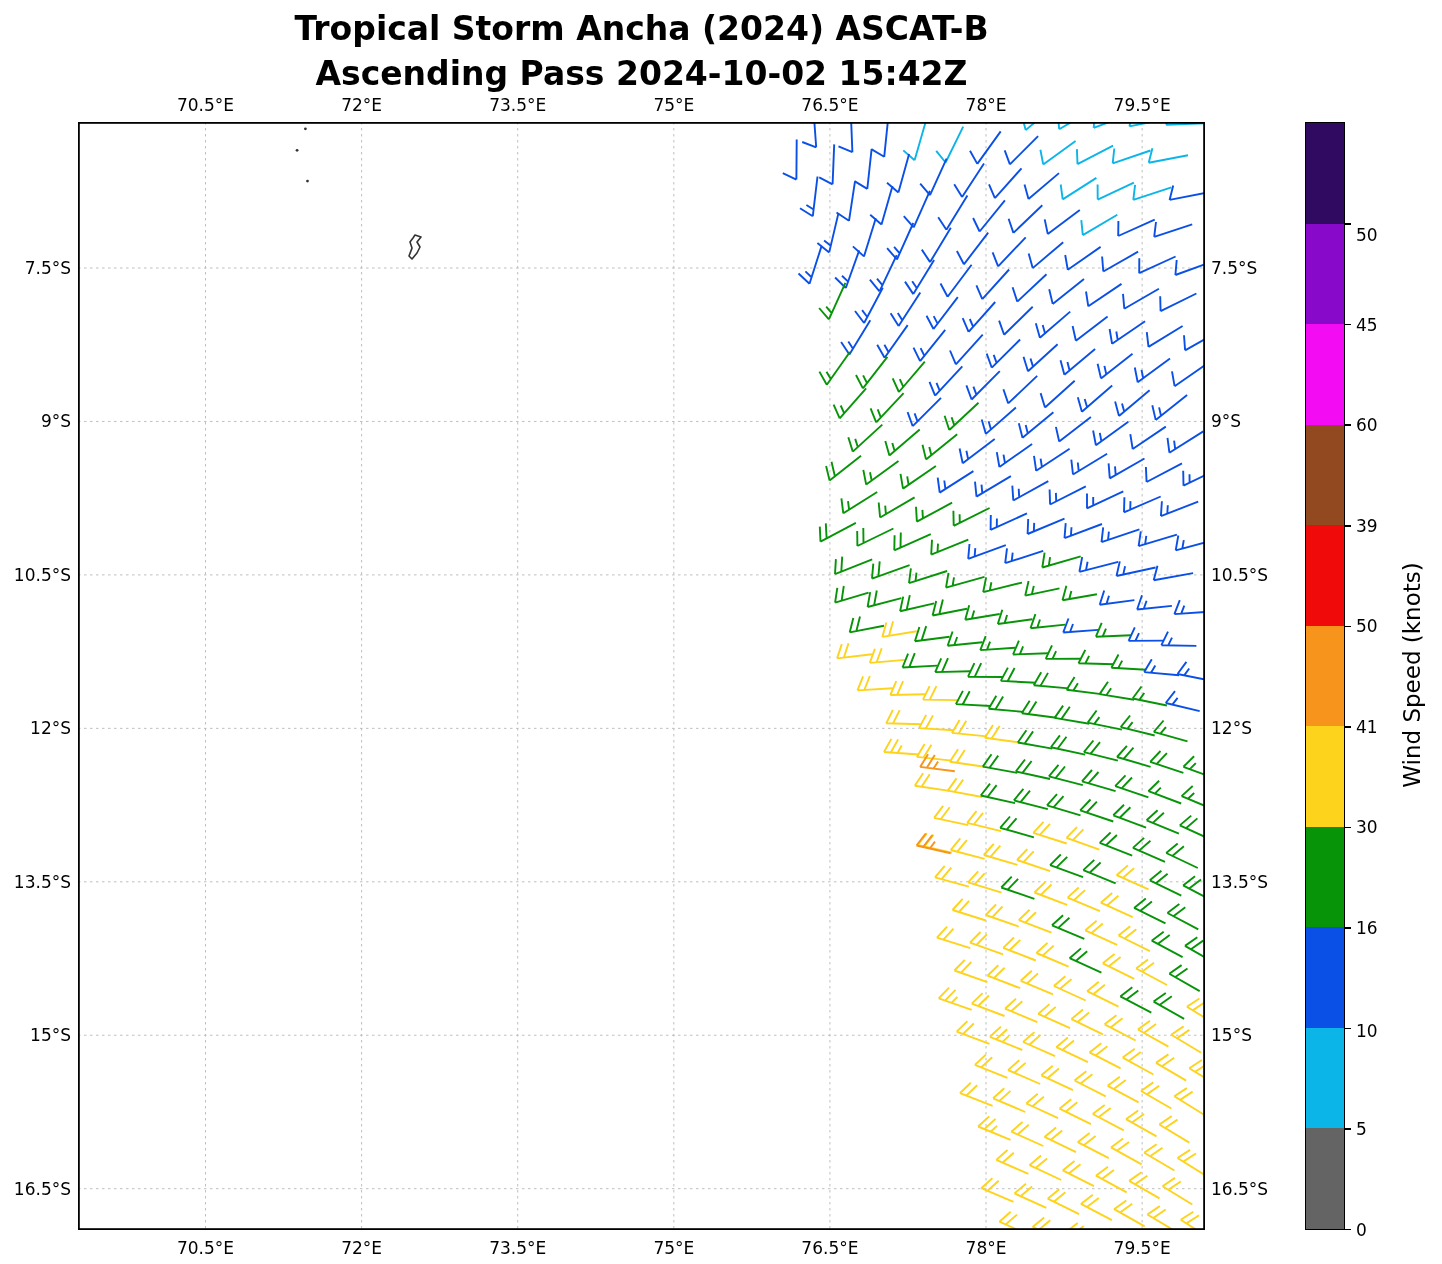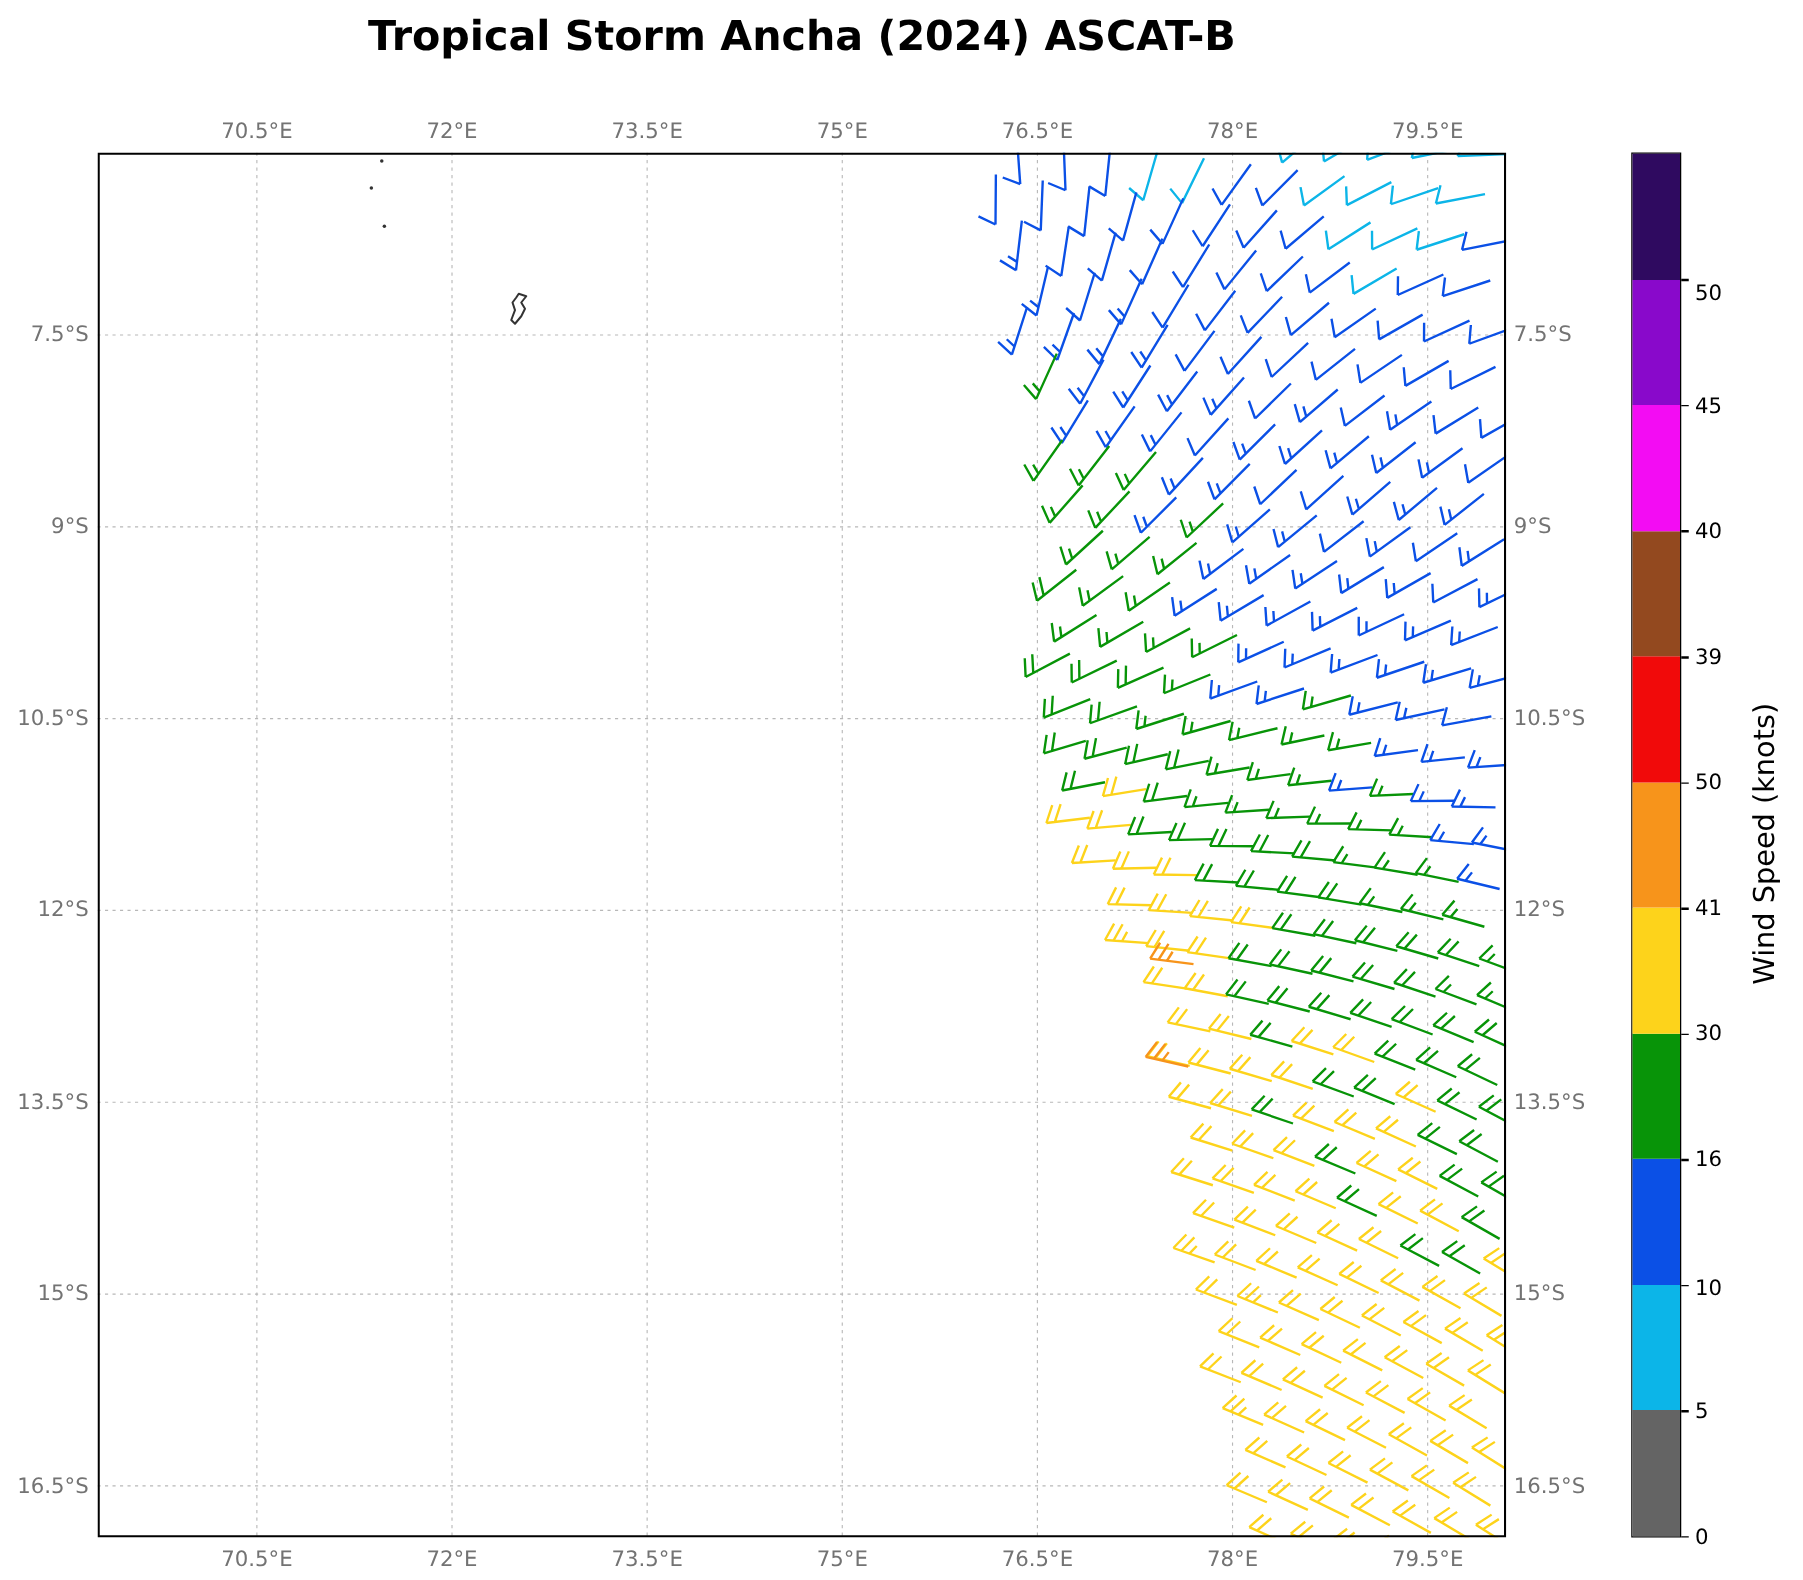--- a/index.html
+++ b/index.html
@@ -1,37 +1,38 @@
 <!DOCTYPE html>
 <html><head>
 <meta charset="utf-8">
 <style>
   html,body{margin:0;padding:0;background:#ffffff;}
   body{font-family:"DejaVu Sans","Liberation Sans",sans-serif;}
   .fig{position:relative;width:1442px;height:1264px;background:#ffffff;overflow:hidden;border-radius:20px;}
   .title-block{position:absolute;left:78px;top:6px;width:1127px;text-align:center;color:#000;}
   .title-line{font-size:33px;font-weight:bold;line-height:45px;white-space:nowrap;}
   #map-svg{position:absolute;left:78px;top:122px;}
-  .tick-label{position:absolute;font-size:17px;color:#737373;white-space:nowrap;}
+  .tick-label{position:absolute;font-size:17px;color:#000000;white-space:nowrap;}
   .tick-label.top{transform:translateX(-50%);top:95px;}
   .tick-label.bottom{transform:translateX(-50%);top:1238px;}
   .tick-label.left{transform:translate(-100%,-50%);}
   .tick-label.right{transform:translateY(-50%);left:1211px;}
   #colorbar{position:absolute;left:1305px;top:122px;width:38px;height:1106px;border:1.6px solid #000;box-sizing:content-box;}
   .cb-seg{position:absolute;left:0;width:100%;}
   .cb-tick{position:absolute;width:6px;height:1.6px;background:#000;left:1344.6px;}
   .cb-tick-label{position:absolute;left:1356px;transform:translateY(-50%);font-size:17px;color:#000;}
   .cbar-label{position:absolute;left:1384px;top:675px;transform:translate(-50%,-50%) rotate(-90deg);transform-origin:center;font-size:23px;color:#000;white-space:nowrap;left:1412px;}
 </style>
 </head>
 <body>
 
 <div class="fig">
   <div class="title-block">
     <div class="title-line">Tropical Storm Ancha (2024) ASCAT-B</div>
+    <div class="title-line">Ascending Pass 2024-10-02 15:42Z</div>
   </div>
 
   <svg id="map-svg" width="1127" height="1108">
       <defs>
         <clipPath id="plotclip">
           <rect x="0" y="0" width="1127" height="1108"></rect>
         </clipPath>
       </defs>
       <g stroke="#b8b8b8" stroke-width="0.9" stroke-dasharray="2.5 3.5">
         <line x1="127.5" y1="0" x2="127.5" y2="1108"></line>
@@ -447,20 +448,20 @@
       <div class="cb-tick-label" style="top: 927.964px;">16</div>
       <div class="cb-tick" style="top: 826.618px;"></div>
       <div class="cb-tick-label" style="top: 827.418px;">30</div>
       <div class="cb-tick" style="top: 726.073px;"></div>
       <div class="cb-tick-label" style="top: 726.873px;">41</div>
       <div class="cb-tick" style="top: 625.527px;"></div>
       <div class="cb-tick-label" style="top: 626.327px;">50</div>
       <div class="cb-tick" style="top: 524.982px;"></div>
       <div class="cb-tick-label" style="top: 525.782px;">39</div>
       <div class="cb-tick" style="top: 424.436px;"></div>
-      <div class="cb-tick-label" style="top: 425.236px;">40</div>
+      <div class="cb-tick-label" style="top: 425.236px;">60</div>
       <div class="cb-tick" style="top: 323.891px;"></div>
       <div class="cb-tick-label" style="top: 324.691px;">45</div>
       <div class="cb-tick" style="top: 223.345px;"></div>
       <div class="cb-tick-label" style="top: 235px;">50</div>
     </div>
   <div class="cbar-label">Wind Speed (knots)</div>
 </div>
 
 </body></html>

